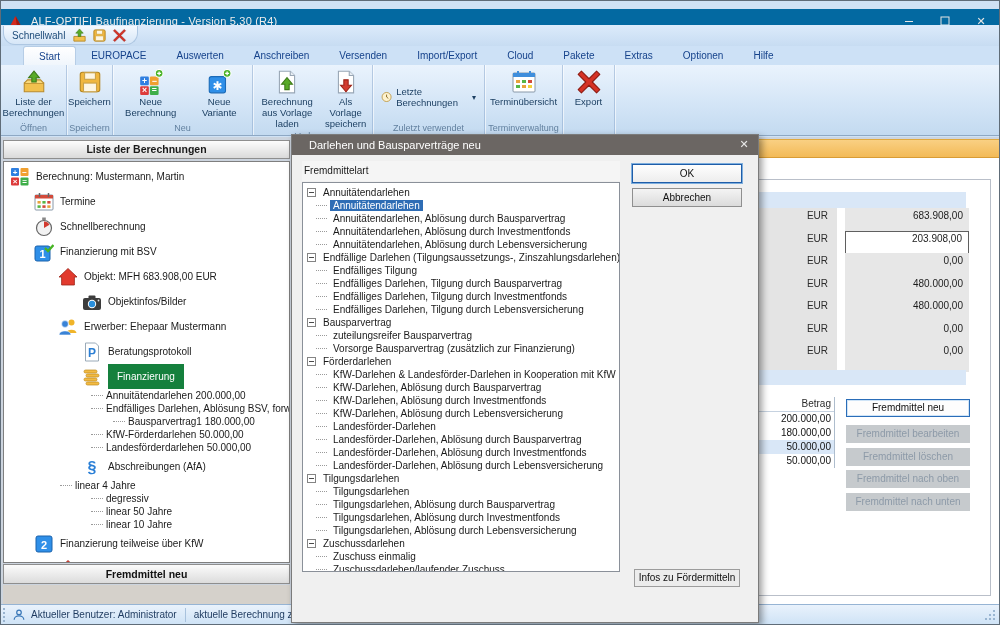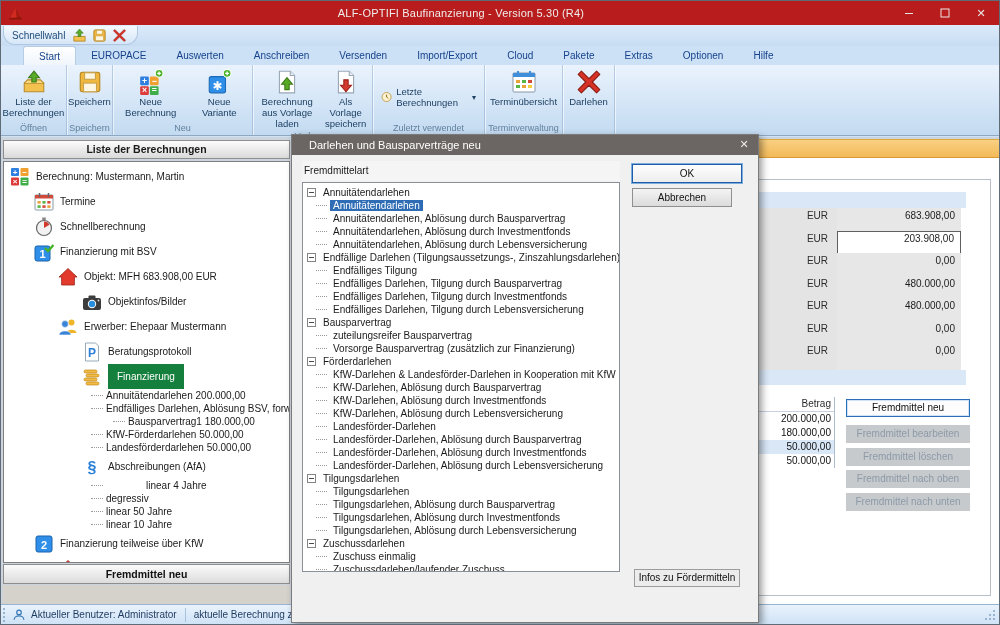--- a/index.html
+++ b/index.html
@@ -1,21 +1,21 @@
 <!DOCTYPE html>
 <html><head>
 <meta charset="utf-8">
 <style>
   html,body{margin:0;padding:0;background:#9aa4ae;}
   *{box-sizing:border-box;}
   .window{position:relative;width:1000px;height:625px;font-family:"Liberation Sans",sans-serif;
     background:#cfe2f5;overflow:hidden;border:1px solid #5f6c78;}
   
-  .titlebar{position:absolute;left:0;top:0;width:100%;height:24px;background:#b91c1c;
-    display:flex;align-items:center;color:#efedeb;font-size:11px;text-align:center;}
+  .titlebar{position:absolute;left:0;top:8px;width:100%;height:24px;background:#0369a1;
+    display:flex;align-items:center;color:#efedeb;font-size:11px;}
   .logo{width:15px;height:15px;margin:0 8px 0 7px;display:inline-block;}
   .title{flex:1;letter-spacing:.2px;}
   .wctl{width:36px;height:24px;display:flex;align-items:center;justify-content:center;color:#e8e6e4;font-size:11px;cursor:default;}
   
   .qat{position:absolute;left:0;top:24px;width:100%;height:21px;background:linear-gradient(#dcebfb,#c7dcf2);}
   .qat-pill{position:absolute;left:2px;top:1px;height:19px;padding:0 10px 0 8px;display:flex;align-items:center;gap:5px;
     background:linear-gradient(#f4f9fe,#d6e6f7);border:1px solid #aec7e2;border-top:none;border-radius:0 0 12px 12px;}
   .qat-label{font-size:10px;color:#1e4c7a;margin-right:2px;}
   .qicon{width:15px;height:15px;display:inline-block;}
   .qicon svg{width:100%;height:100%;}
@@ -37,21 +37,21 @@
   .midbtn .sicon{width:14px;height:14px;display:inline-block;}
   .midbtn .sicon svg{width:100%;height:100%;}
   .dd{font-size:8px;color:#1d4063;}
   
   .main{position:absolute;left:0;top:136px;width:100%;height:467px;background:#ccd4de;}
   .rp-white{position:absolute;left:291px;top:21px;width:709px;height:446px;background:#ffffff;}
   .rp-orange{position:absolute;left:293px;top:2px;width:707px;height:19px;
     background:linear-gradient(#f9d083,#f3ba57);border-top:1px solid #e0a93f;border-bottom:1px solid #d89c35;}
   .rp-groupbox{position:absolute;left:320px;top:42px;width:670px;height:417px;border:1px solid #b9bfc9;background:#fff;}
   .band{position:absolute;left:330px;width:635px;background:#d9e7f7;}
-  .eur-row{position:absolute;left:753px;display:flex;gap:0;height:29px;}
+  .eur-row{position:absolute;left:753px;display:flex;gap:8px;height:29px;}
   .eur-cur{width:83px;background:#e4e4e4;font-size:10px;color:#2c2c2c;text-align:right;padding:2px 9px 0 0;}
   .eur-val{width:124px;background:#e7e7e7;font-size:10px;color:#1c1c1c;text-align:right;padding:2px 6px 0 0;}
   .eur-val.edit{background:#fff;border:1px solid #5f5f5f;padding-top:1px;}
   .btab{position:absolute;left:700px;width:134px;border-right:1px solid #aebdcd;}
   .btab-h{height:15px;font-size:10px;color:#2c2c2c;text-align:right;padding:1px 3px 0 0;border-bottom:1px solid #c6d2e0;}
   .btab-r{height:14px;font-size:10px;color:#111;text-align:right;padding:1px 3px 0 0;}
   .btab-r.alt{background:#d9e7f7;}
   .sbtns{position:absolute;left:845px;width:124px;}
   .sbtn{height:18px;font-size:10px;text-align:center;line-height:16px;cursor:default;}
   .sbtn.on{background:#fdfdfd;border:1px solid #2a6db8;box-shadow:inset 0 0 0 1px #cfe4f7;color:#111;}
@@ -91,21 +91,21 @@
   .drow{height:13px;display:flex;align-items:center;white-space:nowrap;font-size:10px;color:#1a1a1a;cursor:default;}
   .drow .exp{flex:0 0 9px;height:9px;border:1px solid #848484;background:#fff;margin:0 4px;position:relative;}
   .drow .exp::after{content:"";position:absolute;left:1px;right:1px;top:3px;border-top:1px solid #4a4a4a;}
   .drow.child{padding-left:13px;}
   .drow.child .cdash{flex:0 0 11px;border-top:1px dotted #9a9a9a;margin-right:3px;}
   .drow .dl{padding:0 3px;}
   .drow .dl.sel{background:#2e6db5;color:#fff;}
   .dlg-btn{position:absolute;font-size:10px;text-align:center;cursor:default;}
   .btn-ok{left:340px;top:29px;width:110px;height:19px;line-height:17px;background:linear-gradient(#fefefe,#ededed);
     border:1px solid #1f5da8;box-shadow:0 0 0 1px #7daede;color:#111;}
-  .btn-cancel{left:340px;top:53px;width:100px;height:19px;line-height:17px;background:linear-gradient(#f4f4f4,#dbdbdb);
+  .btn-cancel{left:340px;top:53px;width:110px;height:19px;line-height:17px;background:linear-gradient(#f4f4f4,#dbdbdb);
     border:1px solid #8f8f8f;color:#111;}
   .btn-info{left:342px;top:434px;width:106px;height:18px;line-height:16px;background:#ececec;border:1px solid #9c9c9c;color:#111;}
 </style>
 </head>
 <body>
 
 <div class="window">
 
   <div class="titlebar">
     <span class="logo">
@@ -269,21 +269,21 @@
         </div>
       </div>
       <div class="gcap">Terminverwaltung</div>
     </div>
     <div class="rgroup" style="width:52px">
       <div class="gbody">
         <div class="bigbtn" style="width:48px">
           <span class="ricon"><svg viewBox="0 0 24 24">
                 <path d="M5 2L12 9L19 2L22 5L15 12L22 19L19 22L12 15L5 22L2 19L9 12L2 5Z" fill="#d63226" stroke="#8e1b12" stroke-linejoin="round"></path>
               </svg></span>
-          <span>Darlehen</span>
+          <span>Export</span>
         </div>
       </div>
       <div class="gcap"></div>
     </div>
   </div>
 
   <div class="main">
     <div class="rp-white"></div>
     <div class="rp-orange"></div>
     <div class="rp-groupbox"></div>
@@ -441,21 +441,21 @@
         <div class="trow small" style="padding-left: 87px;">
           <span class="dash"></span>
           <span class="tlabel">Landesförderdarlehen 50.000,00</span>
         </div>
         <div class="trow big" style="padding-left: 78px;">
           <span class="ticon"><svg viewBox="0 0 20 20">
               <text x="10" y="16" font-size="16" font-weight="bold" fill="#2a7fd6" text-anchor="middle">§</text>
             </svg></span>
           <span class="tlabel">Abschreibungen (AfA)</span>
         </div>
-        <div class="trow small" style="padding-left: 87px; gap: 40px;">
+        <div class="trow small" style="padding-left: 56px;">
           <span class="dash"></span>
           <span class="tlabel">linear 4 Jahre</span>
         </div>
         <div class="trow small" style="padding-left: 87px;">
           <span class="dash"></span>
           <span class="tlabel">degressiv</span>
         </div>
         <div class="trow small" style="padding-left: 87px;">
           <span class="dash"></span>
           <span class="tlabel">linear 50 Jahre</span>

